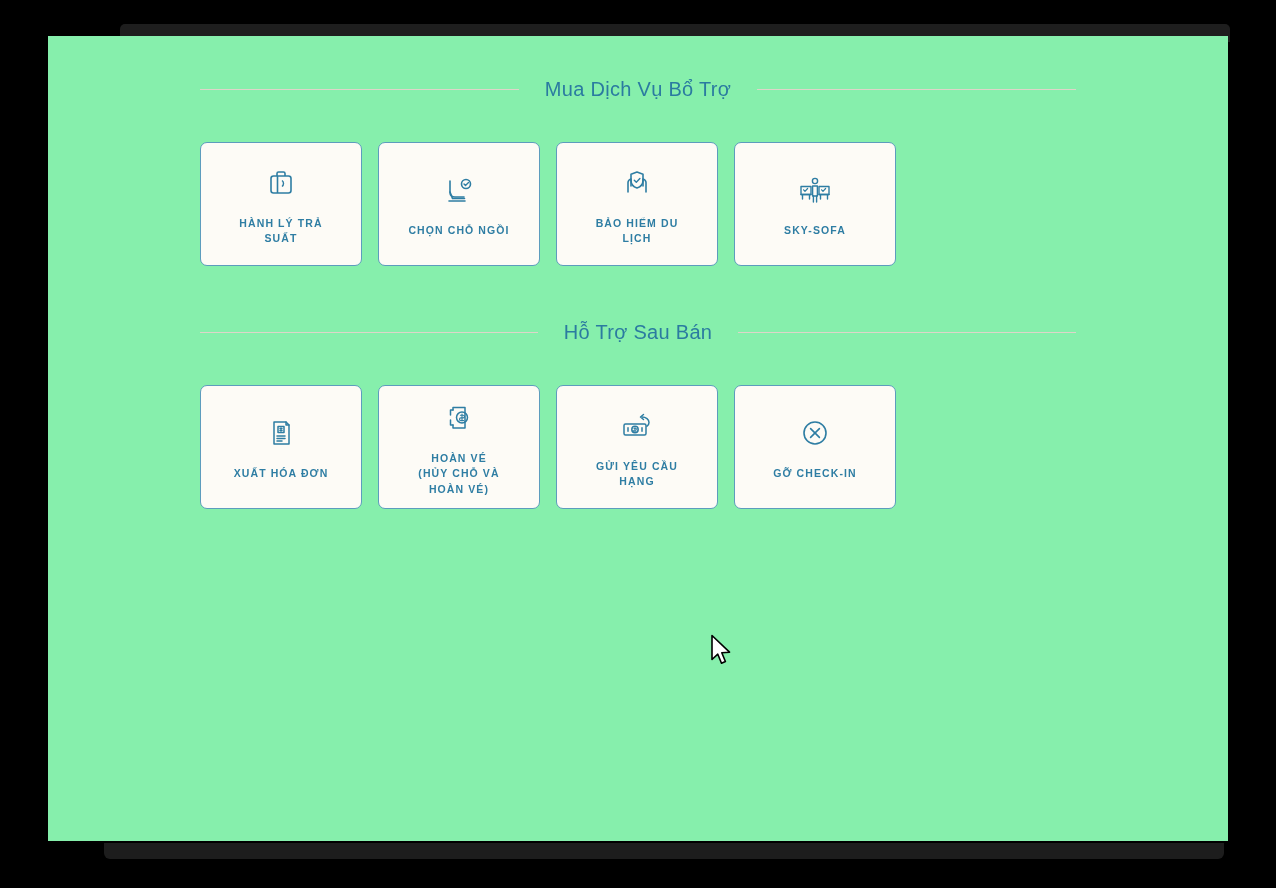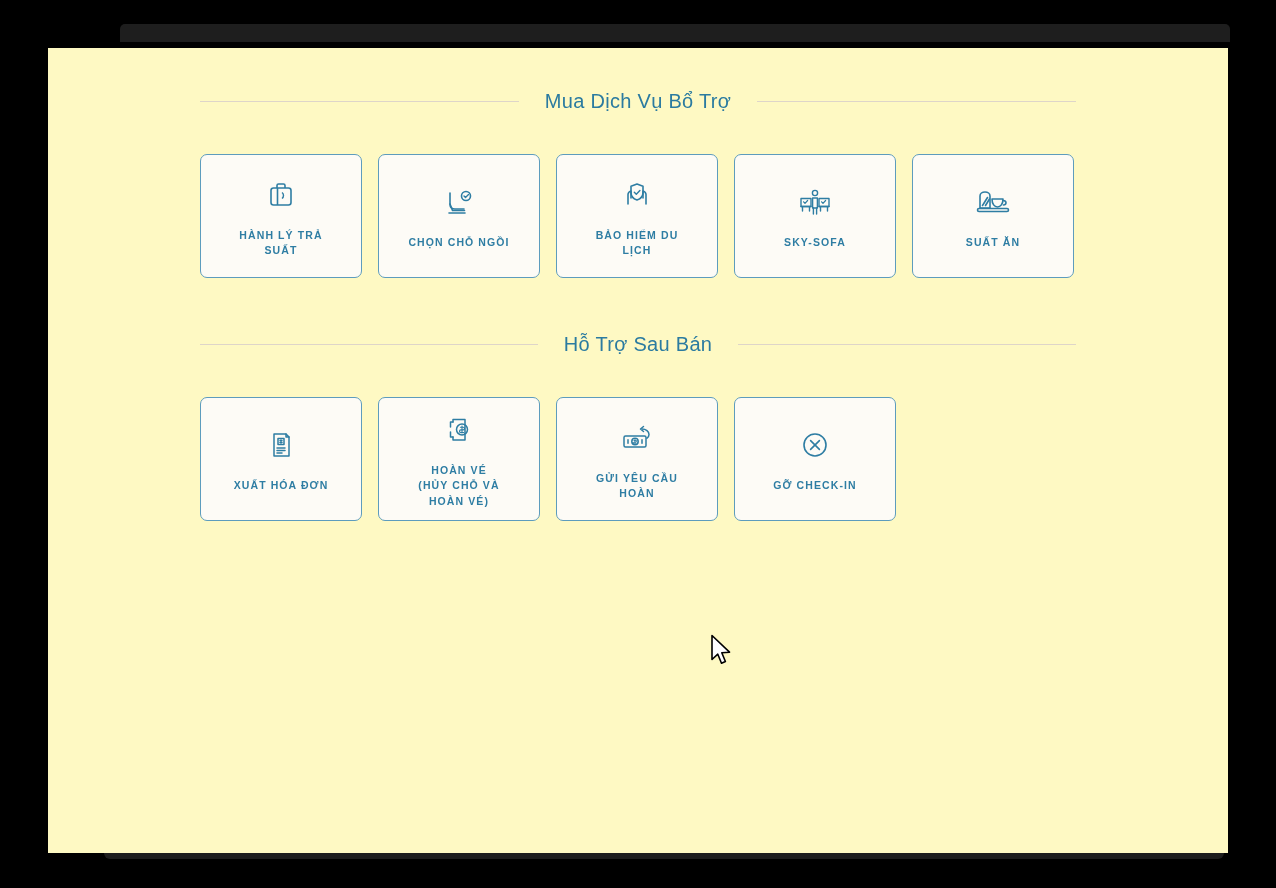--- a/index.html
+++ b/index.html
@@ -23,23 +23,23 @@
     position: absolute;
     left: 104px; top: 843px;
     width: 1120px; height: 16px;
     background: #1d1d1d;
     border-radius: 0 0 6px 6px;
   }
 
   
   .panel {
     position: absolute;
-    left: 48px; top: 48px;
+    left: 48px; top: 36px;
     width: 1180px; height: 805px;
-    background: #fef9c3;
+    background: #86efac;
   }
 
   
   .section-head {
     display: flex;
     align-items: center;
     width: 876px;
     margin: 0 auto;
   }
   .section-head .rule {
@@ -184,32 +184,20 @@
             <path d="M8.6 15.8l1.4 1.5 2.6-2.8" stroke-width="1.2"></path>
             <path d="M6 20.5h10M7.5 20.5V25M14.5 20.5V25"></path>
             <rect x="24" y="12.5" width="10" height="8"></rect>
             <path d="M26.6 15.8l1.4 1.5 2.6-2.8" stroke-width="1.2"></path>
             <path d="M24 20.5h10M25.5 20.5V25M32.5 20.5V25"></path>
           </svg>
         </span>
         <span class="label">SKY-SOFA</span>
       </div>
 
-      <div class="card">
-        <span class="ico">
-          <svg width="40" height="32" viewBox="0 0 40 32" fill="none" stroke="#2e7da3" stroke-width="1.6" stroke-linecap="round" stroke-linejoin="round">
-            <path d="M7 10c0-2.2 2.2-4 5-4s5 1.8 5 4v12H7z"></path>
-            <path d="M9.5 19.5l5-8M12.5 19.5l4-6.5"></path>
-            <path d="M19 13h11c0 5-2.5 8-5.5 8S19 18 19 13z"></path>
-            <path d="M30 14.5c2 0 3 1 3 2.3s-1 2.2-2.6 2.2"></path>
-            <path d="M6 22.5h28a1.5 1.5 0 010 3H6a1.5 1.5 0 010-3z"></path>
-          </svg>
-        </span>
-        <span class="label">SUẤT ĂN</span>
-      </div>
 
     </div>
 
     <div style="padding-top:55px;">
       <div class="section-head">
         <span class="rule"></span>
         <span class="title">Hỗ Trợ Sau Bán</span>
         <span class="rule"></span>
       </div>
     </div>
@@ -250,21 +238,21 @@
           <svg width="40" height="32" viewBox="0 0 40 32" fill="none" stroke="#2e7da3" stroke-width="1.5" stroke-linecap="round" stroke-linejoin="round">
             <path d="M25 7c4 0 7 2.5 7 5.5 0 1.5-.8 2.8-2 3.7"></path>
             <path d="M26.5 4.5L23.5 7l3 2.5"></path>
             <rect x="7" y="14" width="22" height="11" rx="1.5"></rect>
             <circle cx="18" cy="19.5" r="3.2"></circle>
             <path d="M18 17.6v3.8M16.9 18.4h2a.9.9 0 010 1.8h-1.8a.9.9 0 000 1.8h2" stroke-width="1"></path>
             <path d="M11 17.8v3.4M25 17.8v3.4"></path>
           </svg>
         </span>
         <span class="label">GỬI YÊU CẦU
-HOÀN</span>
+HẠNG</span>
       </div>
 
       <div class="card">
         <span class="ico">
           <svg width="34" height="34" viewBox="0 0 34 34" fill="none" stroke="#2e7da3" stroke-width="1.6" stroke-linecap="round">
             <circle cx="17" cy="17" r="11"></circle>
             <path d="M12.6 12.6l8.8 8.8M21.4 12.6l-8.8 8.8"></path>
           </svg>
         </span>
         <span class="label">GỠ CHECK-IN</span>

